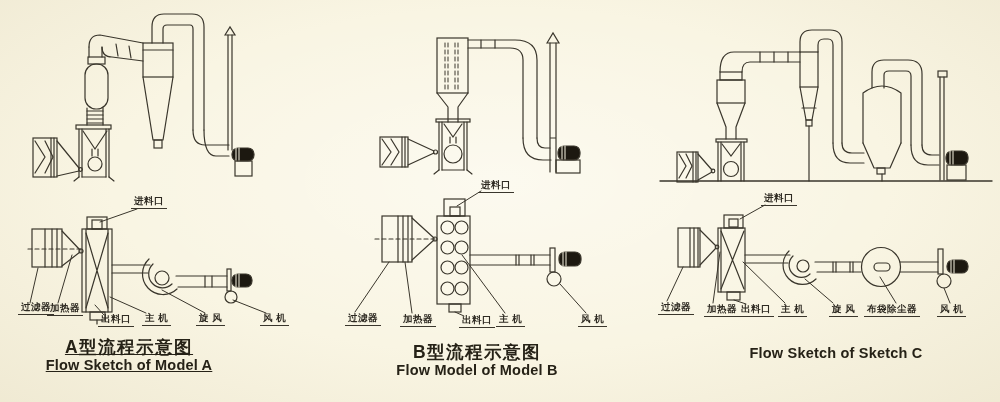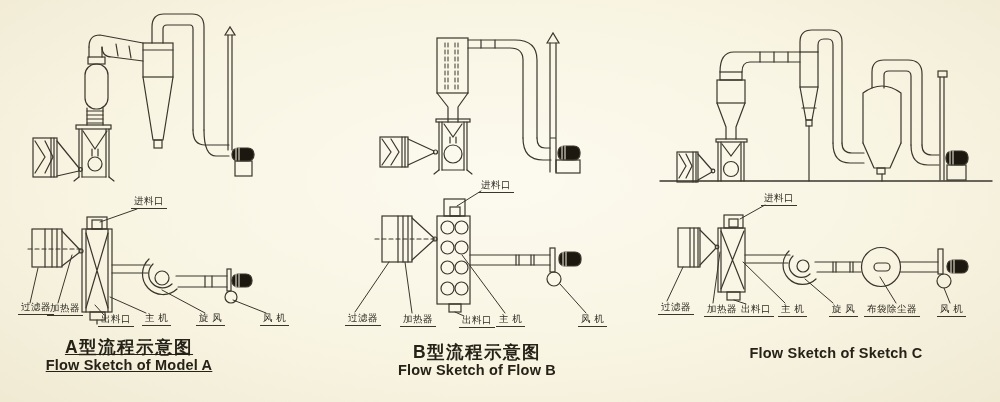--- a/index.html
+++ b/index.html
@@ -7,21 +7,21 @@
     position:relative;
     width:1000px;height:402px;
     background:#f9f5e3;
     background-image:radial-gradient(ellipse at 50% 45%, rgba(255,255,252,.5) 0%, rgba(249,245,227,0) 55%, rgba(216,205,170,.28) 100%);
     font-family:"Liberation Sans","DejaVu Sans",sans-serif;
     overflow:hidden;
   }
   svg.art{position:absolute;left:0;top:0;}
   .lbl{
     position:absolute;
-    font-size:9.5px;font-weight:normal;color:#2e2a22;
+    font-size:9.5px;font-weight:bold;color:#2e2a22;
     white-space:nowrap;line-height:1;
     padding:0 3px 2px 3px;
     border-bottom:1.2px solid #3a362c;
     letter-spacing:.5px;
     text-align:center;
   }
   .title{
     position:absolute;width:200px;text-align:center;color:#262217;
   }
   .title .zh{font-size:17.5px;font-weight:bold;letter-spacing:1.5px;line-height:1.15;}
@@ -309,19 +309,19 @@
   <span class="lbl" style="left:829px;top:304px;">旋 风</span>
   <span class="lbl" style="left:864px;top:304px;">布袋除尘器</span>
   <span class="lbl" style="left:937px;top:304px;">风 机</span>
 
   <div class="title" style="left:29px;top:337px;text-decoration:underline;">
     <div class="zh">A型流程示意图</div>
     <div class="en">Flow Sketch of Model A</div>
   </div>
   <div class="title" style="left:377px;top:342px;">
     <div class="zh">B型流程示意图</div>
-    <div class="en">Flow Sketch of Flow B</div>
+    <div class="en">Flow Model of Model B</div>
   </div>
   <div class="title" style="left:736px;top:345px;">
     <div class="en">Flow Sketch of Sketch C</div>
   </div>
 
 </div>
 
 </body></html>

